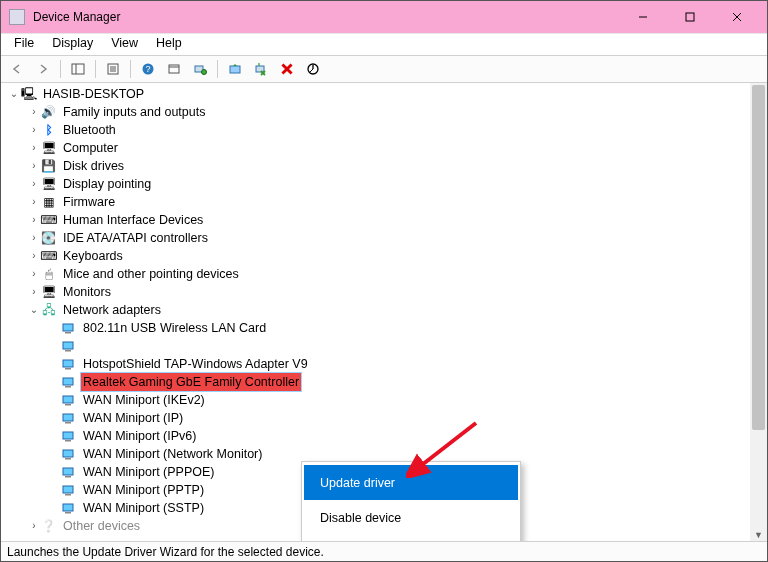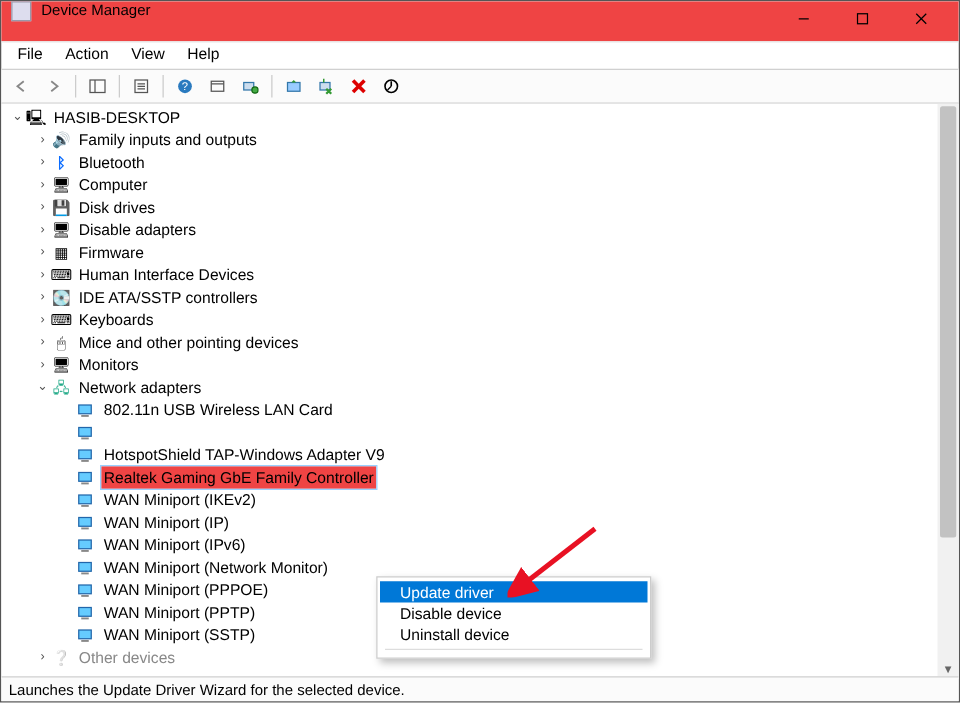--- a/index.html
+++ b/index.html
@@ -1,17 +1,17 @@
 <!DOCTYPE html>
 <html><head>
 <meta charset="utf-8">
 <style>
 *{box-sizing:border-box;margin:0;padding:0;font-family:"Segoe UI",Tahoma,sans-serif}
 body{background:#fff;width:768px;height:562px;overflow:hidden;border:1px solid #555;position:relative}
-.titlebar{height:32px;display:flex;align-items:flex-start;padding:0 8px;font-size:12px;background:#ef4444}
+.titlebar{height:32px;display:flex;align-items:center;padding:0 8px;font-size:12px;background:#f9a8d4}
 .titlebar .app-icon{width:16px;height:16px;margin-right:8px;display:inline-block;background:#dde;border:1px solid #99a}
 .titlebar .title{flex:1}
 .win-controls{display:flex;gap:2px}
 .win-btn{width:45px;height:28px;display:flex;align-items:center;justify-content:center;font-size:12px}
 .win-btn.close svg,.win-btn svg{width:10px;height:10px}
 .menubar{height:22px;display:flex;padding:0 4px;font-size:12.5px;gap:0;border-top:1px solid #e6e6e6}
 .menubar span{padding:2px 9px}
 .toolbar{height:28px;display:flex;align-items:center;padding:0 4px;gap:2px;border-top:1px solid #d0d0d0;border-bottom:1px solid #d0d0d0;background:#fbfbfb}
 .tool-sep{width:1px;height:18px;background:#ccc;margin:0 3px}
 .tool-btn{width:24px;height:22px;border:1px solid transparent;display:flex;align-items:center;justify-content:center;font-size:13px}
@@ -24,21 +24,21 @@
 .scrollbar .arrow.up{top:0}.scrollbar .arrow.down{bottom:0}
 .tree{font-size:12.5px;line-height:18px;color:#000}
 .tree-row{display:flex;align-items:center;height:18px;white-space:nowrap}
 .tree-row .exp{width:14px;text-align:center;font-size:10px;color:#555;user-select:none}
 .tree-row .exp.hidden{visibility:hidden}
 .tree-row .ico{width:16px;height:16px;margin-right:4px;display:inline-flex;align-items:center;justify-content:center}
 .tree-row .lbl{padding:0 2px}
 .tree-row.selected .lbl{background:#ef4444;outline:1px solid #99d1ff}
 .indent-0{padding-left:0}.indent-1{padding-left:20px}.indent-2{padding-left:40px}
 .ctxmenu{position:absolute;left:300px;top:378px;width:220px;background:#fff;border:1px solid #ccc;box-shadow:3px 3px 6px rgba(0,0,0,0.25);font-size:12.5px;padding:3px 2px}
-.ctx-item{height:17px;display:flex;align-items:center;padding:0 16px}
+.ctx-item{height:35px;display:flex;align-items:center;padding:0 16px}
 .ctx-item.highlight{background:#0078d7;color:#fff}
 .ctx-sep{height:1px;background:#ddd;margin:3px 4px}
 .statusbar{position:absolute;left:0;right:0;bottom:0;height:20px;border-top:1px solid #d0d0d0;font-size:12px;display:flex;align-items:center;padding:0 6px;background:#fbfbfb}
 .arrow-annot{position:absolute;left:405px;top:335px;pointer-events:none}
 </style>
 </head>
 <body>
 
 <div class="titlebar">
   <span class="app-icon"></span>
@@ -58,21 +58,21 @@
         <svg viewBox="0 0 10 10">
           <line x1="1" y1="1" x2="9" y2="9" stroke="#000"></line>
           <line x1="9" y1="1" x2="1" y2="9" stroke="#000"></line>
         </svg>
       </div>
   </div>
 </div>
 
 <div class="menubar">
   <span>File</span>
-  <span>Action</span>
+  <span>Display</span>
   <span>View</span>
   <span>Help</span>
 </div>
 
 <div class="toolbar">
   <div class="tool-btn">
       <svg width="14" height="14" viewBox="0 0 14 14">
         <path d="M9 3 L4 7 L9 11" fill="none" stroke="#888" stroke-width="1.5"></path>
       </svg>
     </div>
@@ -169,36 +169,36 @@
           <span class="lbl">Computer</span>
         </div>
         <div class="tree-row indent-1">
           <span class="exp">›</span>
           <span class="ico" style="font-size: 12px;">💾</span>
           <span class="lbl">Disk drives</span>
         </div>
         <div class="tree-row indent-1">
           <span class="exp">›</span>
           <span class="ico" style="font-size: 12px;">🖥</span>
-          <span class="lbl">Disable adapters</span>
+          <span class="lbl">Display pointing</span>
         </div>
         <div class="tree-row indent-1">
           <span class="exp">›</span>
           <span class="ico" style="font-size: 12px;">▦</span>
           <span class="lbl">Firmware</span>
         </div>
         <div class="tree-row indent-1">
           <span class="exp">›</span>
           <span class="ico" style="font-size: 12px;">⌨</span>
           <span class="lbl">Human Interface Devices</span>
         </div>
         <div class="tree-row indent-1">
           <span class="exp">›</span>
           <span class="ico" style="font-size: 12px;">💽</span>
-          <span class="lbl">IDE ATA/SSTP controllers</span>
+          <span class="lbl">IDE ATA/ATAPI controllers</span>
         </div>
         <div class="tree-row indent-1">
           <span class="exp">›</span>
           <span class="ico" style="font-size: 12px;">⌨</span>
           <span class="lbl">Keyboards</span>
         </div>
         <div class="tree-row indent-1">
           <span class="exp">›</span>
           <span class="ico" style="font-size: 12px;">🖱</span>
           <span class="lbl">Mice and other pointing devices</span>

